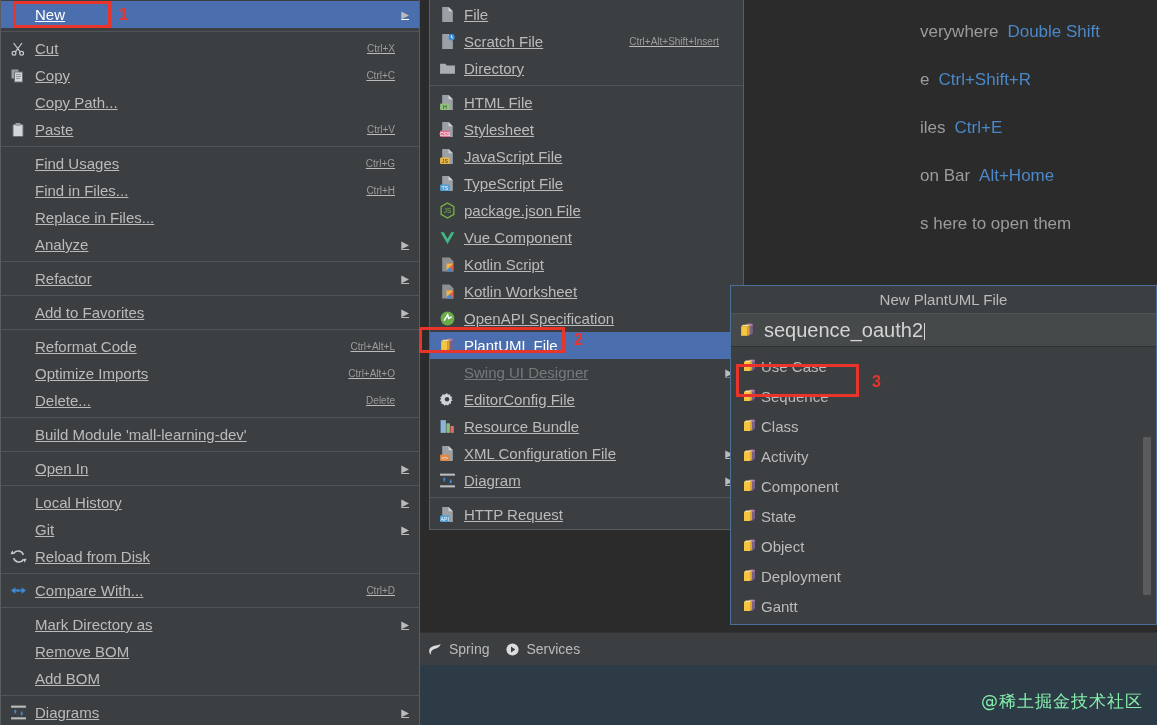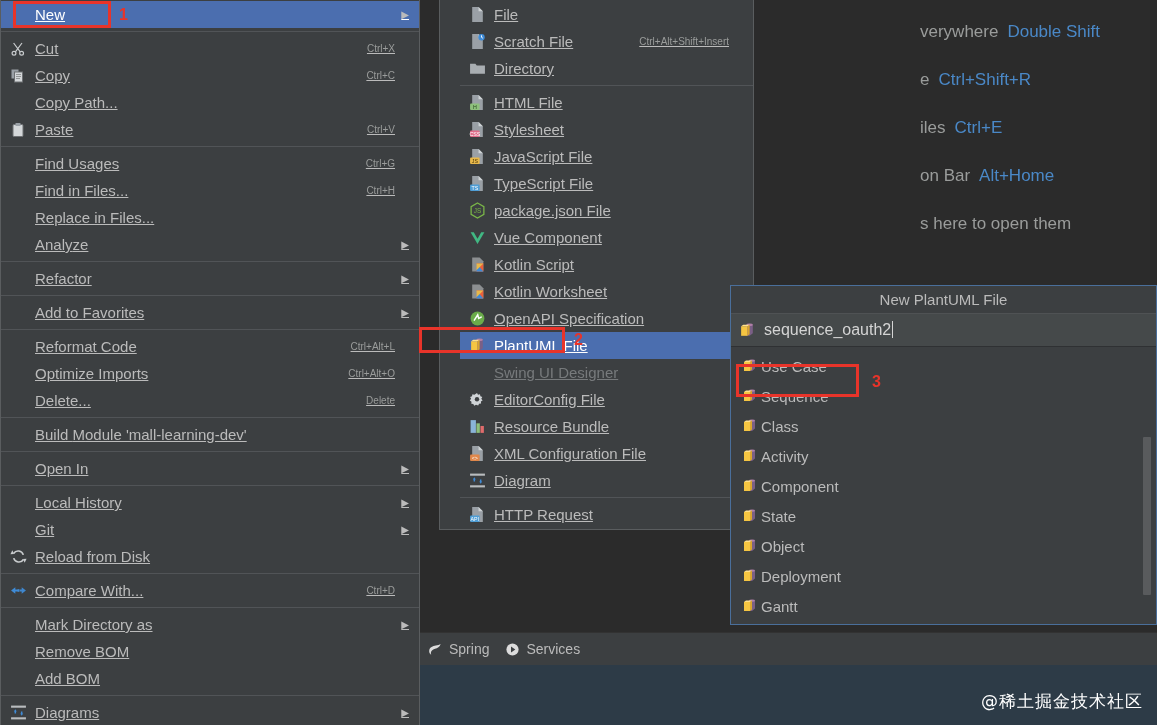--- a/index.html
+++ b/index.html
@@ -43,21 +43,21 @@
   .bottom-fill {
     position: absolute; left: 420px; top: 665px; width: 737px; height: 60px;
     background: #2d3b47;
   }
   .left-bottom-fill {
     position: absolute; left: 0; top: 665px; width: 420px; height: 60px;
     background: #2d3b47;
   }
   .watermark {
     position: absolute; right: 14px; bottom: 12px;
-    color: #ffffff; font-size: 17px; letter-spacing: 1px;
+    color: #86efac; font-size: 17px; letter-spacing: 1px;
     font-family: "DejaVu Sans", sans-serif;
   }
 
   
   .menu {
     position: absolute;
     background: #3c3f41;
     border: 1px solid #5a5d5f;
     color: #bbbbbb;
     font-size: 15px;
@@ -91,21 +91,21 @@
   .mn { text-decoration: underline; }
 
   
   #ctx-menu {
     left: 0; top: -1px; width: 420px;
   }
   #ctx-menu .mi { height: 27px; }
 
   
   #new-menu {
-    left: 439px; top: -1px; width: 315px; padding-left: 20px;
+    left: 429px; top: -1px; width: 315px;
   }
 
   
   #puml-popup {
     position: absolute;
     left: 730px; top: 285px; width: 427px; height: 340px;
     background: #3c3f41;
     border: 1px solid #4a6f9b;
     display: flex; flex-direction: column;
   }
@@ -113,21 +113,21 @@
     height: 28px; line-height: 28px; text-align: center;
     color: #bbbbbb; font-size: 15px;
     background: #3c3f41; border-bottom: 1px solid #4f5254;
   }
   .puml-input-row {
     height: 33px; display: flex; align-items: center;
     background: #45494a; border-bottom: 1px solid #2f3133;
     padding-left: 6px;
   }
   .puml-input-text {
-    color: #d4d4d4; font-size: 16px; padding-left: 7px;
+    color: #d4d4d4; font-size: 20px; padding-left: 7px;
     position: relative;
   }
   .caret {
     display: inline-block; width: 1px; height: 17px;
     background: #d4d4d4; vertical-align: -3px; margin-left: 1px;
   }
   .puml-list {
     flex: 1 1 auto; position: relative; overflow: hidden;
     background: #3c3f41; padding-top: 4px;
   }

